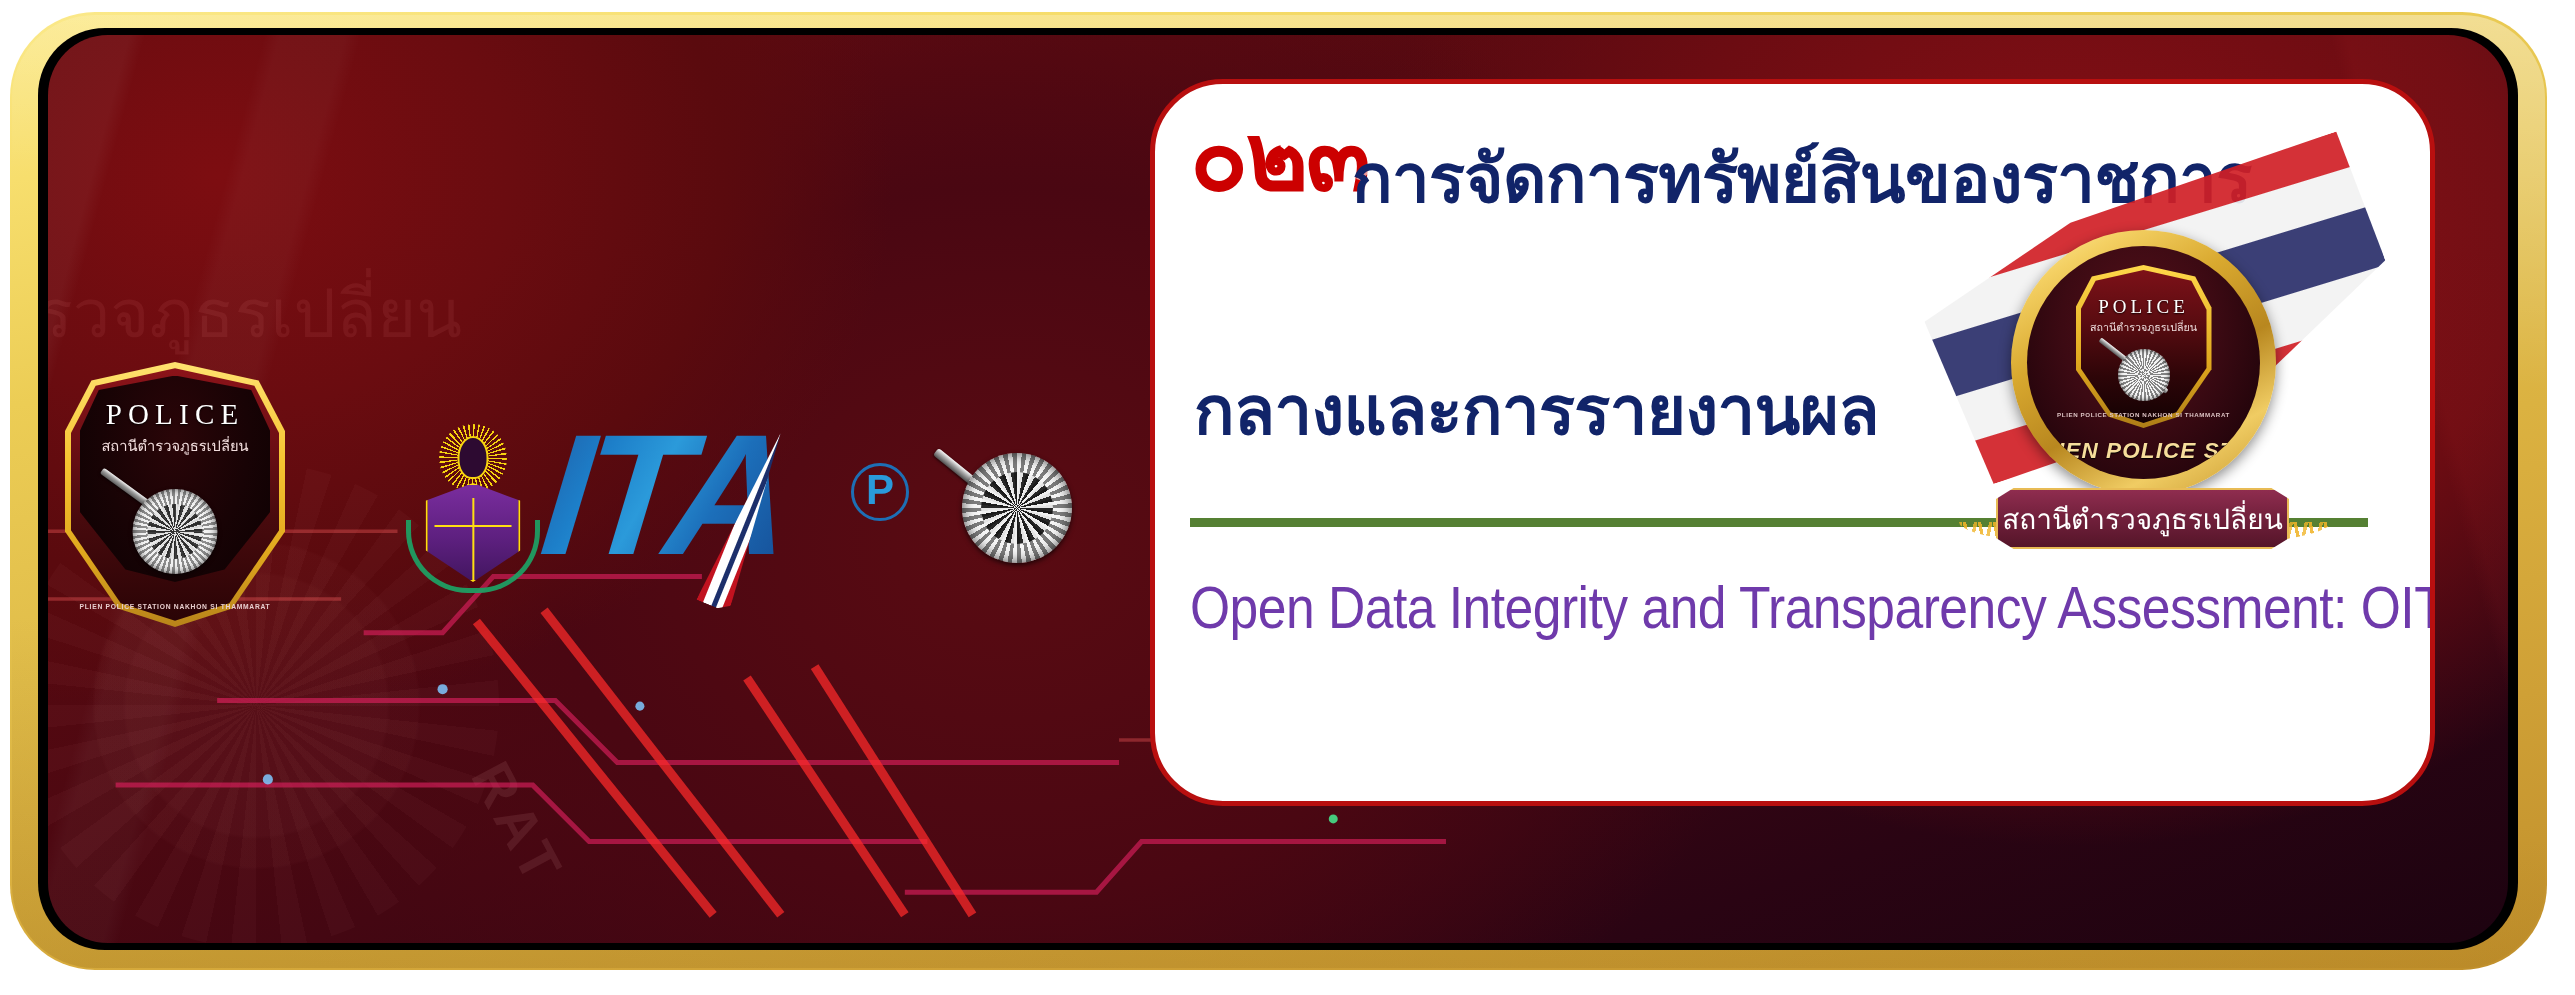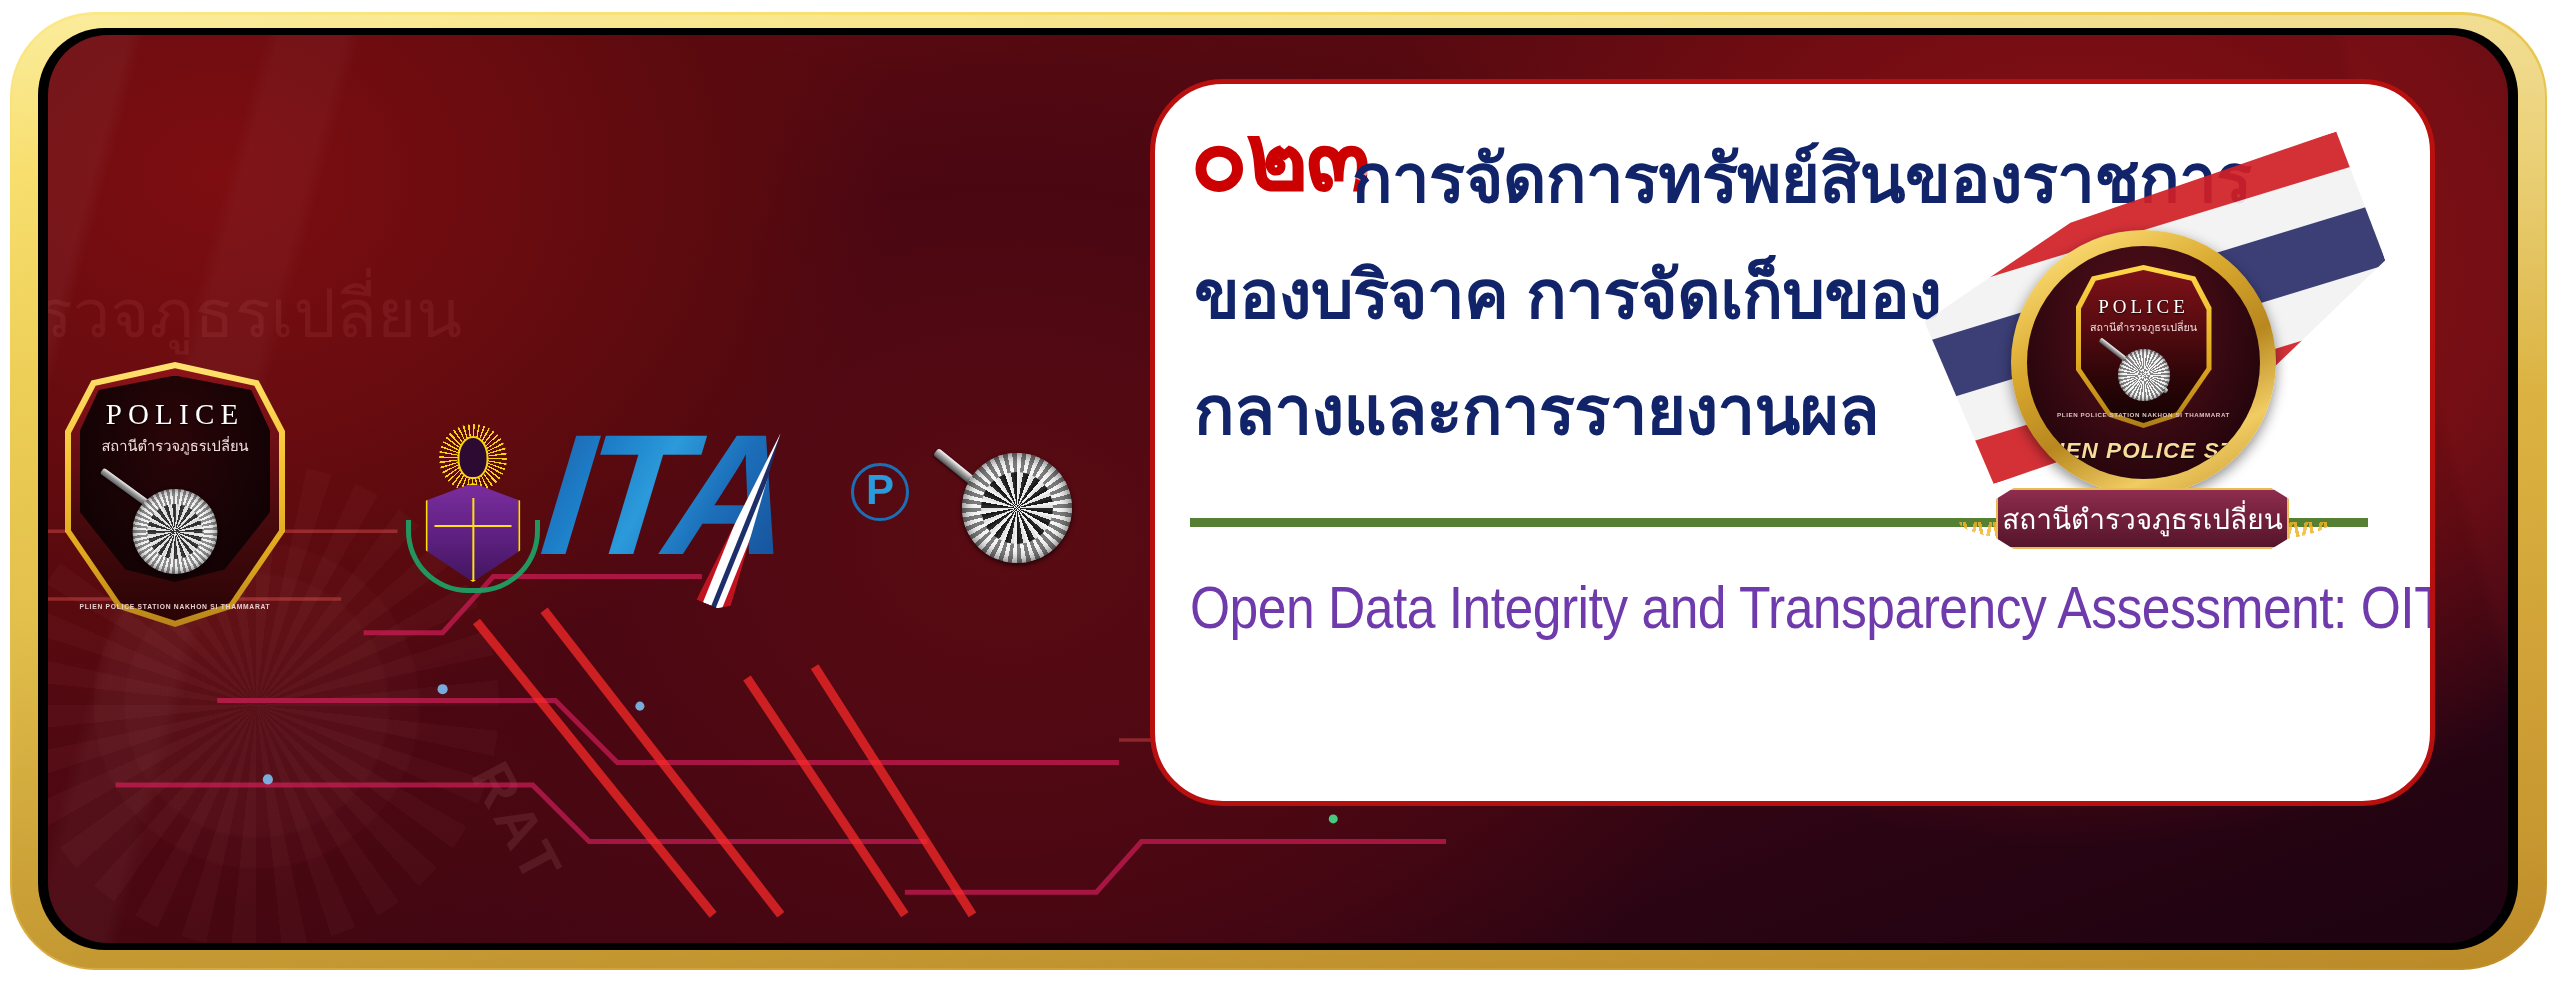--- a/index.html
+++ b/index.html
@@ -566,21 +566,20 @@
     <div class="chaling">
       <div class="chaling-staff"></div>
       <div class="chaling-disc"></div>
     </div>
   </div>
 
   <div class="card">
     <div class="card-inner">
       <div class="doc-no">๐๒๓</div>
       <div class="title-line l1">การจัดการทรัพย์สินของราชการ</div>
-      <div class="title-line l2">ของบริจาค  การจัดเก็บของ</div>
       <div class="title-line l3">กลางและการรายงานผล</div>
       <div class="divider"></div>
       <div class="subtitle">Open Data Integrity and Transparency Assessment: OIT</div>
     </div>
   </div>
 
   <div class="emblem-wrap">
     <div class="flag-brush"></div>
     <div class="seal">
       <div class="seal-face">

